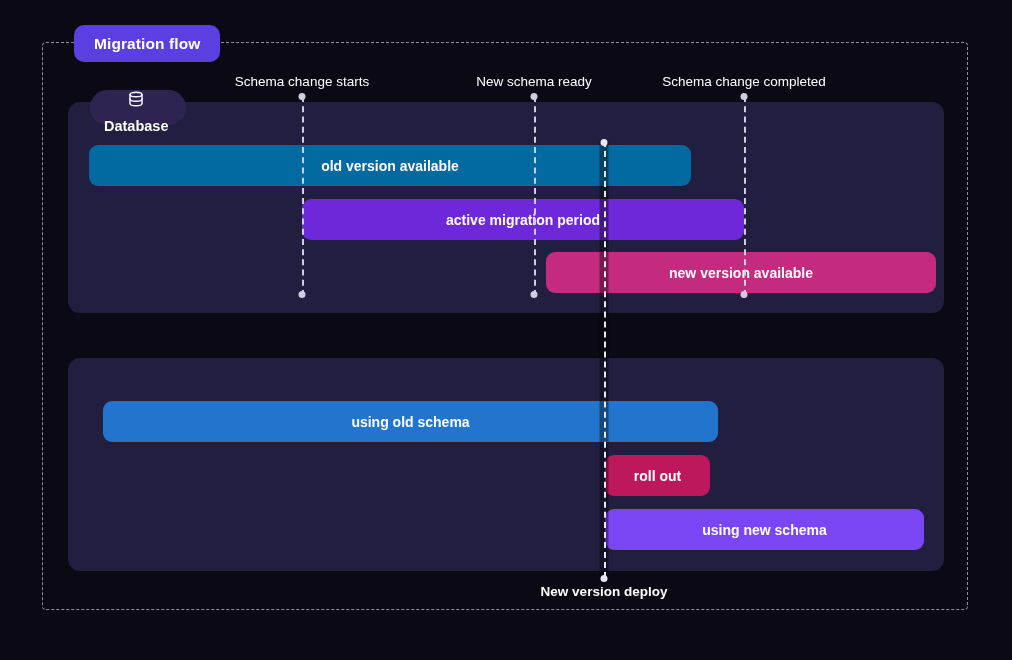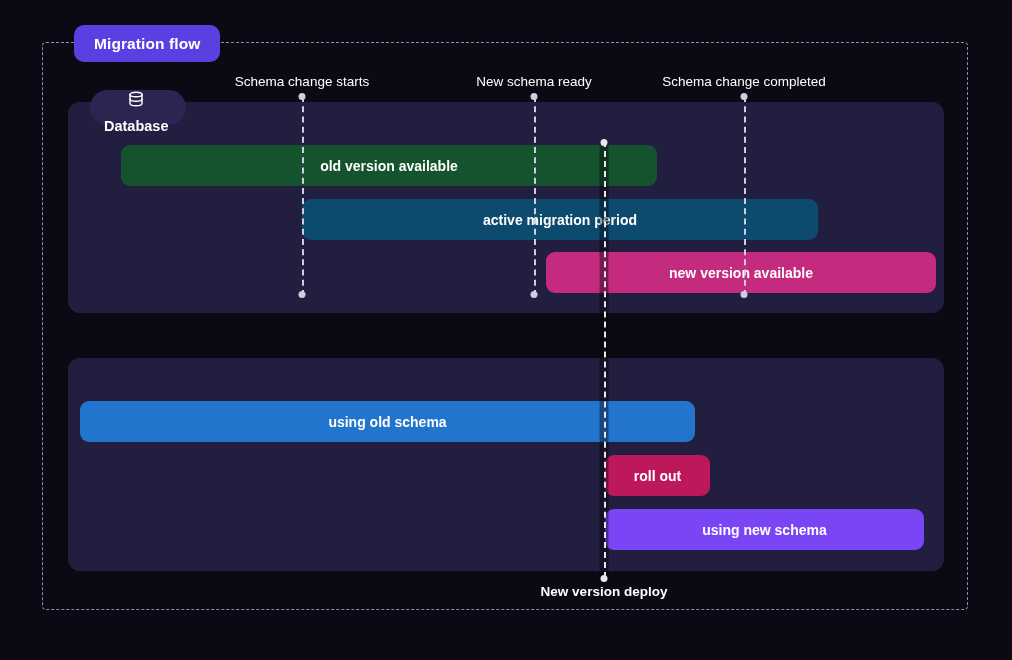--- a/index.html
+++ b/index.html
@@ -151,30 +151,30 @@
       <div class="vdot" style="left: 744px; top: 93px; background: rgb(207, 205, 224);"></div>
       <div class="vdot" style="left: 744px; top: 291px; background: rgb(207, 205, 224);"></div>
       <div class="deploy-strip" style="left: 604px; top: 141px; height: 437px;"></div>
       <div class="vline" style="left: 604px; top: 141px; height: 437px; border-left-color: rgb(232, 230, 242); z-index: 22;"></div>
       <div class="vdot" style="left: 604px; top: 139px; background: rgb(232, 230, 242); z-index: 23;"></div>
       <div class="vdot" style="left: 604px; top: 575px; background: rgb(232, 230, 242); z-index: 23;"></div>
       <div class="deploy-label" style="left: 604px; top: 584px;">New version deploy</div>
     </div>
 
   <div id="bars-layer">
-      <div class="bar" style="left: 89px; top: 145px; width: 536px; background: #14532d; margin-left: 32px;">
+      <div class="bar" style="left: 89px; top: 145px; width: 602px; background: #0369a1;">
         <span>old version available</span>
       </div>
-      <div class="bar" style="left: 302px; top: 199px; width: 516px; background: #0c4a6e;">
+      <div class="bar" style="left: 302px; top: 199px; width: 442px; background: #6d28d9;">
         <span>active migration period</span>
       </div>
       <div class="bar" style="left: 534px; top: 252px; width: 390px; background: rgb(196, 42, 126); margin-left: 12px;">
         <span>new version available</span>
       </div>
-      <div class="bar" style="left: 80px; top: 401px; width: 615px; background: rgb(34, 116, 204);">
+      <div class="bar" style="left: 103px; top: 401px; width: 615px; background: rgb(34, 116, 204);">
         <span>using old schema</span>
       </div>
       <div class="bar" style="left: 605px; top: 455px; width: 105px; background: #be185d;">
         <span>roll out</span>
       </div>
       <div class="bar" style="left: 605px; top: 509px; width: 319px; background: rgb(122, 69, 245);">
         <span>using new schema</span>
       </div>
     </div>
 

